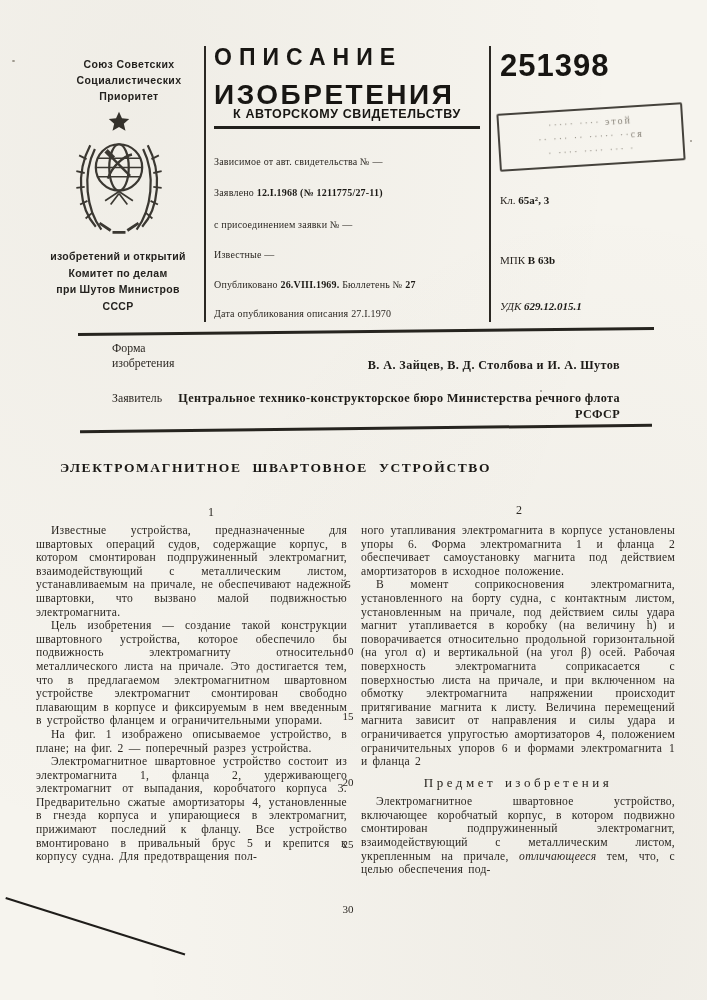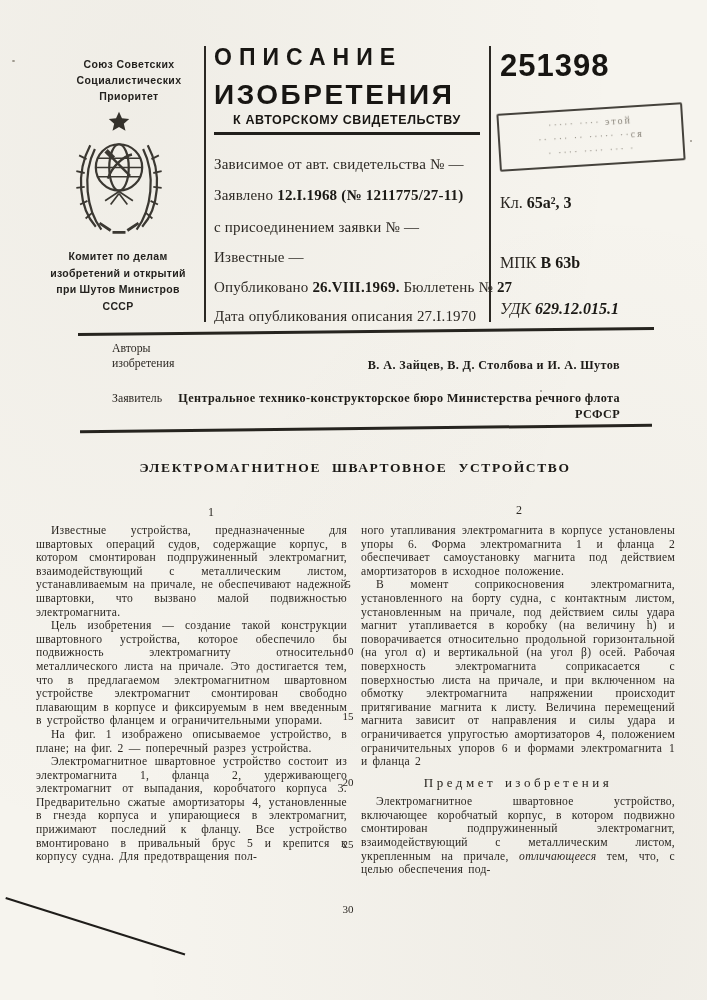--- a/index.html
+++ b/index.html
@@ -39,69 +39,69 @@
     position:absolute;left:214px;top:44px;width:272px;
     font-family:"Liberation Sans", sans-serif;font-weight:bold;
     font-size:23px;letter-spacing:7px;color:#181613;white-space:nowrap;
   }
   .doc-word2{
     position:absolute;left:214px;top:79px;width:272px;
     font-family:"Liberation Sans", sans-serif;font-weight:bold;
     font-size:28px;letter-spacing:2.5px;color:#181613;white-space:nowrap;
   }
   .doc-sub{
-    position:absolute;left:214px;top:113px;width:266px;
+    position:absolute;left:214px;top:107px;width:266px;
     font-family:"Liberation Sans", sans-serif;font-weight:bold;
     font-size:12.5px;letter-spacing:0.6px;color:#181613;text-align:center;
     padding-bottom:5px;border-bottom:3px solid #21201c;white-space:nowrap;
   }
   .fieldrow{
     position:absolute;left:214px;width:268px;
-    font-size:15px;color:#2c2823;white-space:nowrap;letter-spacing:0.2px;
+    font-size:10px;color:#2c2823;white-space:nowrap;letter-spacing:0.2px;
   }
   .fieldrow b{font-weight:bold;color:#1c1a16;}
   .fr1{top:156px;} .fr2{top:187px;} .fr3{top:219px;} .fr4{top:249px;}
   .fr5{top:279px;} .fr6{top:308px;}
   
   .patent-number{
     position:absolute;left:500px;top:48px;
     font-family:"Liberation Sans", sans-serif;font-weight:bold;
     font-size:31px;letter-spacing:1px;color:#171512;
   }
   .stamp{
     position:absolute;left:498px;top:108px;width:182px;height:54px;
     border:2.5px solid #45423c;border-radius:2px;
     transform:rotate(-3.6deg);
     display:flex;flex-direction:column;justify-content:center;
     text-align:center;
     font-size:10px;line-height:14px;color:#8a857b;
     letter-spacing:2px;filter:blur(0.4px);
   }
   .classrow{
-    position:absolute;left:500px;font-size:16px;color:#2c2823;white-space:nowrap;
+    position:absolute;left:500px;font-size:11px;color:#2c2823;white-space:nowrap;
   }
   .classrow b{color:#1c1a16;}
   .cr1{top:194px;} .cr2{top:254px;} .cr3{top:300px;font-style:italic;}
   
   .hrule{position:absolute;height:2.5px;background:#26241f;}
   .hr1{left:78px;top:330px;width:576px;transform:rotate(-0.6deg);}
   .hr2{left:80px;top:427px;width:572px;transform:rotate(-0.65deg);}
   
   .auth-label{
     position:absolute;left:112px;font-size:11.8px;color:#2c2823;line-height:15px;
   }
   .al1{top:341px;} .al2{top:391px;}
   .auth-value{
     position:absolute;left:150px;width:470px;text-align:right;
     font-weight:bold;font-size:12.2px;color:#1d1b17;letter-spacing:0.4px;line-height:15.5px;
   }
   .av1{top:358px;} .av2{top:391px;}
   
   .title{
-    position:absolute;left:60px;top:460px;width:590px;text-align:center;
+    position:absolute;left:60px;top:460px;width:590px;
     font-weight:bold;font-size:13.5px;letter-spacing:1.6px;color:#1b1916;
     word-spacing:6px;
   }
   .colmark{position:absolute;font-size:12px;color:#2c2823;}
   .cm1{left:208px;top:505px;} .cm2{left:516px;top:503px;}
   
   .col{
     position:absolute;top:524px;
     font-size:11.6px;line-height:13.6px;
     letter-spacing:0.25px;word-spacing:2px;
@@ -155,22 +155,22 @@
       <path d="M41,46 l8,8" stroke-width="5"></path>
 
       <path d="M40,100 L55,90 L70,100 M46,104 L55,92 M64,104 L55,92" stroke-width="1.8"></path>
 
       <path d="M34,124 L46,132 M76,124 L64,132 M48,134 h14" stroke-width="3"></path>
     </g>
     <path d="M55,4 l3.2,7 7.8,0.8 -5.8,5 1.8,7.6 -7,-4 -7,4 1.8,-7.6 -5.8,-5 7.8,-0.8 z" fill="#34312b"></path>
   </svg>
 
   <div class="committee">
+    <div>изобретений и открытий</div>
     <div>Комитет по делам</div>
-    <div>изобретений и открытий</div>
     <div>при Шутов Министров</div>
     <div>СССР</div>
   </div>
 
   <div class="vline v1"></div>
   <div class="vline v2"></div>
 
   <div class="doc-word1">ОПИСАНИЕ</div>
   <div class="doc-word2">ИЗОБРЕТЕНИЯ</div>
   <div class="doc-sub">К АВТОРСКОМУ СВИДЕТЕЛЬСТВУ</div>
@@ -203,21 +203,21 @@
     <span>МПК </span><b>В 63b</b>
   </div>
   <div class="classrow cr3">
     <span>УДК </span><b>629.12.015.1</b>
   </div>
 
   <div class="hrule hr1"></div>
   <div class="hrule hr2"></div>
 
   <div class="auth-label al1">
-    <div>Авторы</div>
+    <div>Форма</div>
     <div>изобретения</div>
   </div>
   <div class="auth-value av1">В. А. Зайцев, В. Д. Столбова и И. А. Шутов</div>
 
   <div class="auth-label al2">Заявитель</div>
   <div class="auth-value av2">Центральное технико-конструкторское бюро Министерства речного флота РСФСР</div>
 
   <div class="title">ЭЛЕКТРОМАГНИТНОЕ ШВАРТОВНОЕ УСТРОЙСТВО</div>
 
   <div class="colmark cm1">1</div>

